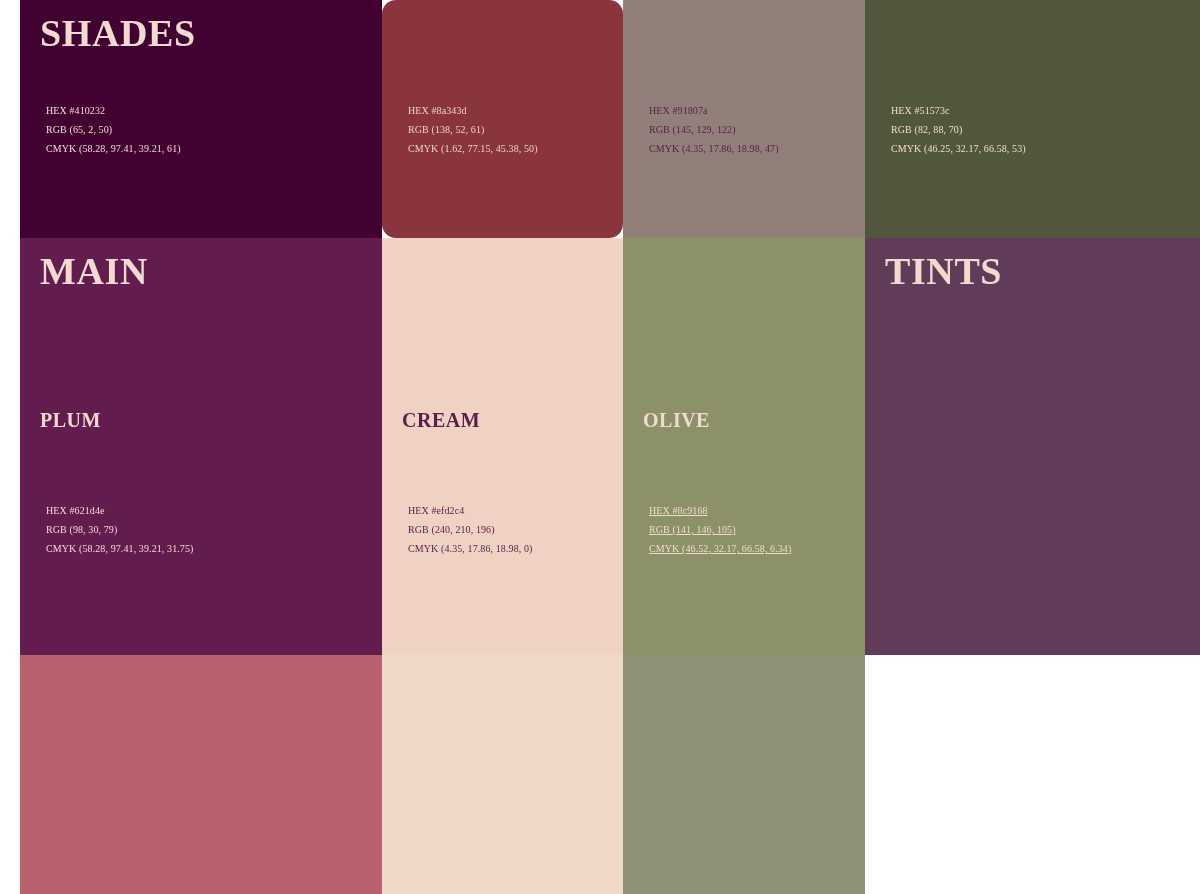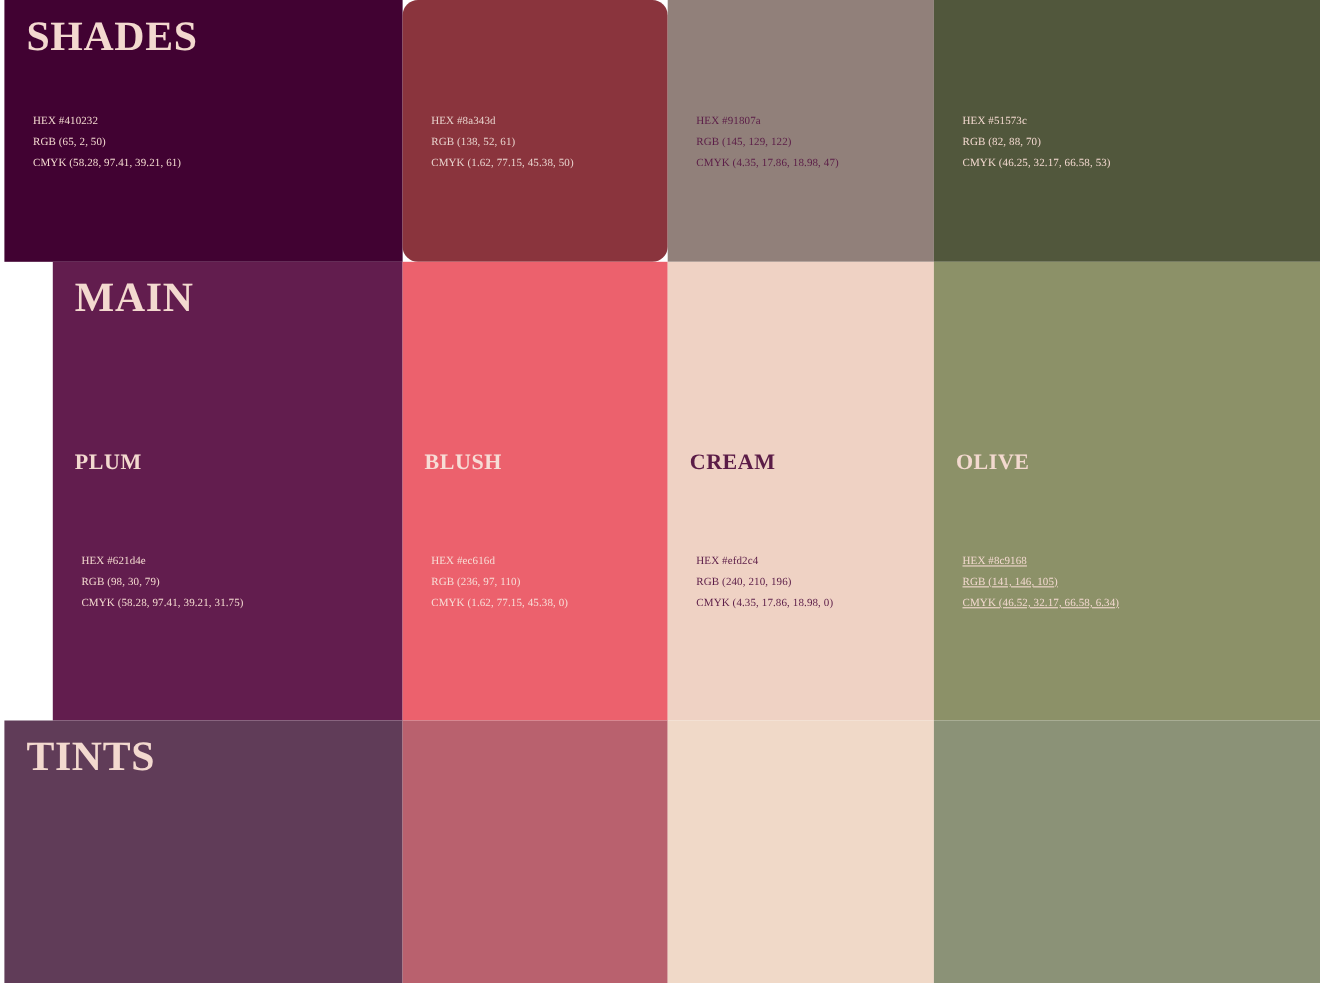--- a/index.html
+++ b/index.html
@@ -9,21 +9,21 @@
     font-family:"Liberation Serif", serif;
     overflow:hidden;
   }
   #palette {
     position:relative;
     width:1200px; height:894px;
     background:#ffffff;
     display:grid;
     grid-template-columns:362px 241px 242px 355px;
     grid-template-rows:238px 417px 239px;
-    padding:0 0 4px 4px;
+    padding:0 0 4px 20px;
   }
   .cell {
     position:relative;
     overflow:hidden;
     padding:0;
   }
   .row-title {
     position:absolute;
     left:20px;
     top:14px;
@@ -89,38 +89,30 @@
   </div>
 
   <div class="cell row-shades" style="background: rgb(81, 87, 60);">
     <div class="specs" style="color: rgb(243, 217, 207);">
       <div>HEX #51573c</div>
       <div>RGB (82, 88, 70)</div>
       <div>CMYK (46.25, 32.17, 66.58, 53)</div>
     </div>
   </div>
 
-  <div class="cell row-main" style="background: rgb(98, 29, 78); margin-left: 44px;">
+  <div class="cell row-main" style="background: rgb(98, 29, 78);">
     <div class="row-title" style="color: rgb(243, 217, 207);">MAIN</div>
     <div class="color-name" style="color: rgb(243, 217, 207);">PLUM</div>
     <div class="specs" style="color: rgb(243, 217, 207);">
       <div>HEX #621d4e</div>
       <div>RGB (98, 30, 79)</div>
       <div>CMYK (58.28, 97.41, 39.21, 31.75)</div>
     </div>
   </div>
 
-  <div class="cell row-main" style="background: rgb(236, 97, 109);">
-    <div class="color-name" style="color: rgb(247, 221, 214);">BLUSH</div>
-    <div class="specs" style="color: rgb(247, 221, 214);">
-      <div>HEX #ec616d</div>
-      <div>RGB (236, 97, 110)</div>
-      <div>CMYK (1.62, 77.15, 45.38, 0)</div>
-    </div>
-  </div>
 
   <div class="cell row-main" style="background: rgb(239, 210, 196);">
     <div class="color-name" style="color: rgb(91, 28, 71);">CREAM</div>
     <div class="specs" style="color: rgb(91, 28, 71);">
       <div>HEX #efd2c4</div>
       <div>RGB (240, 210, 196)</div>
       <div>CMYK (4.35, 17.86, 18.98, 0)</div>
     </div>
   </div>
 

